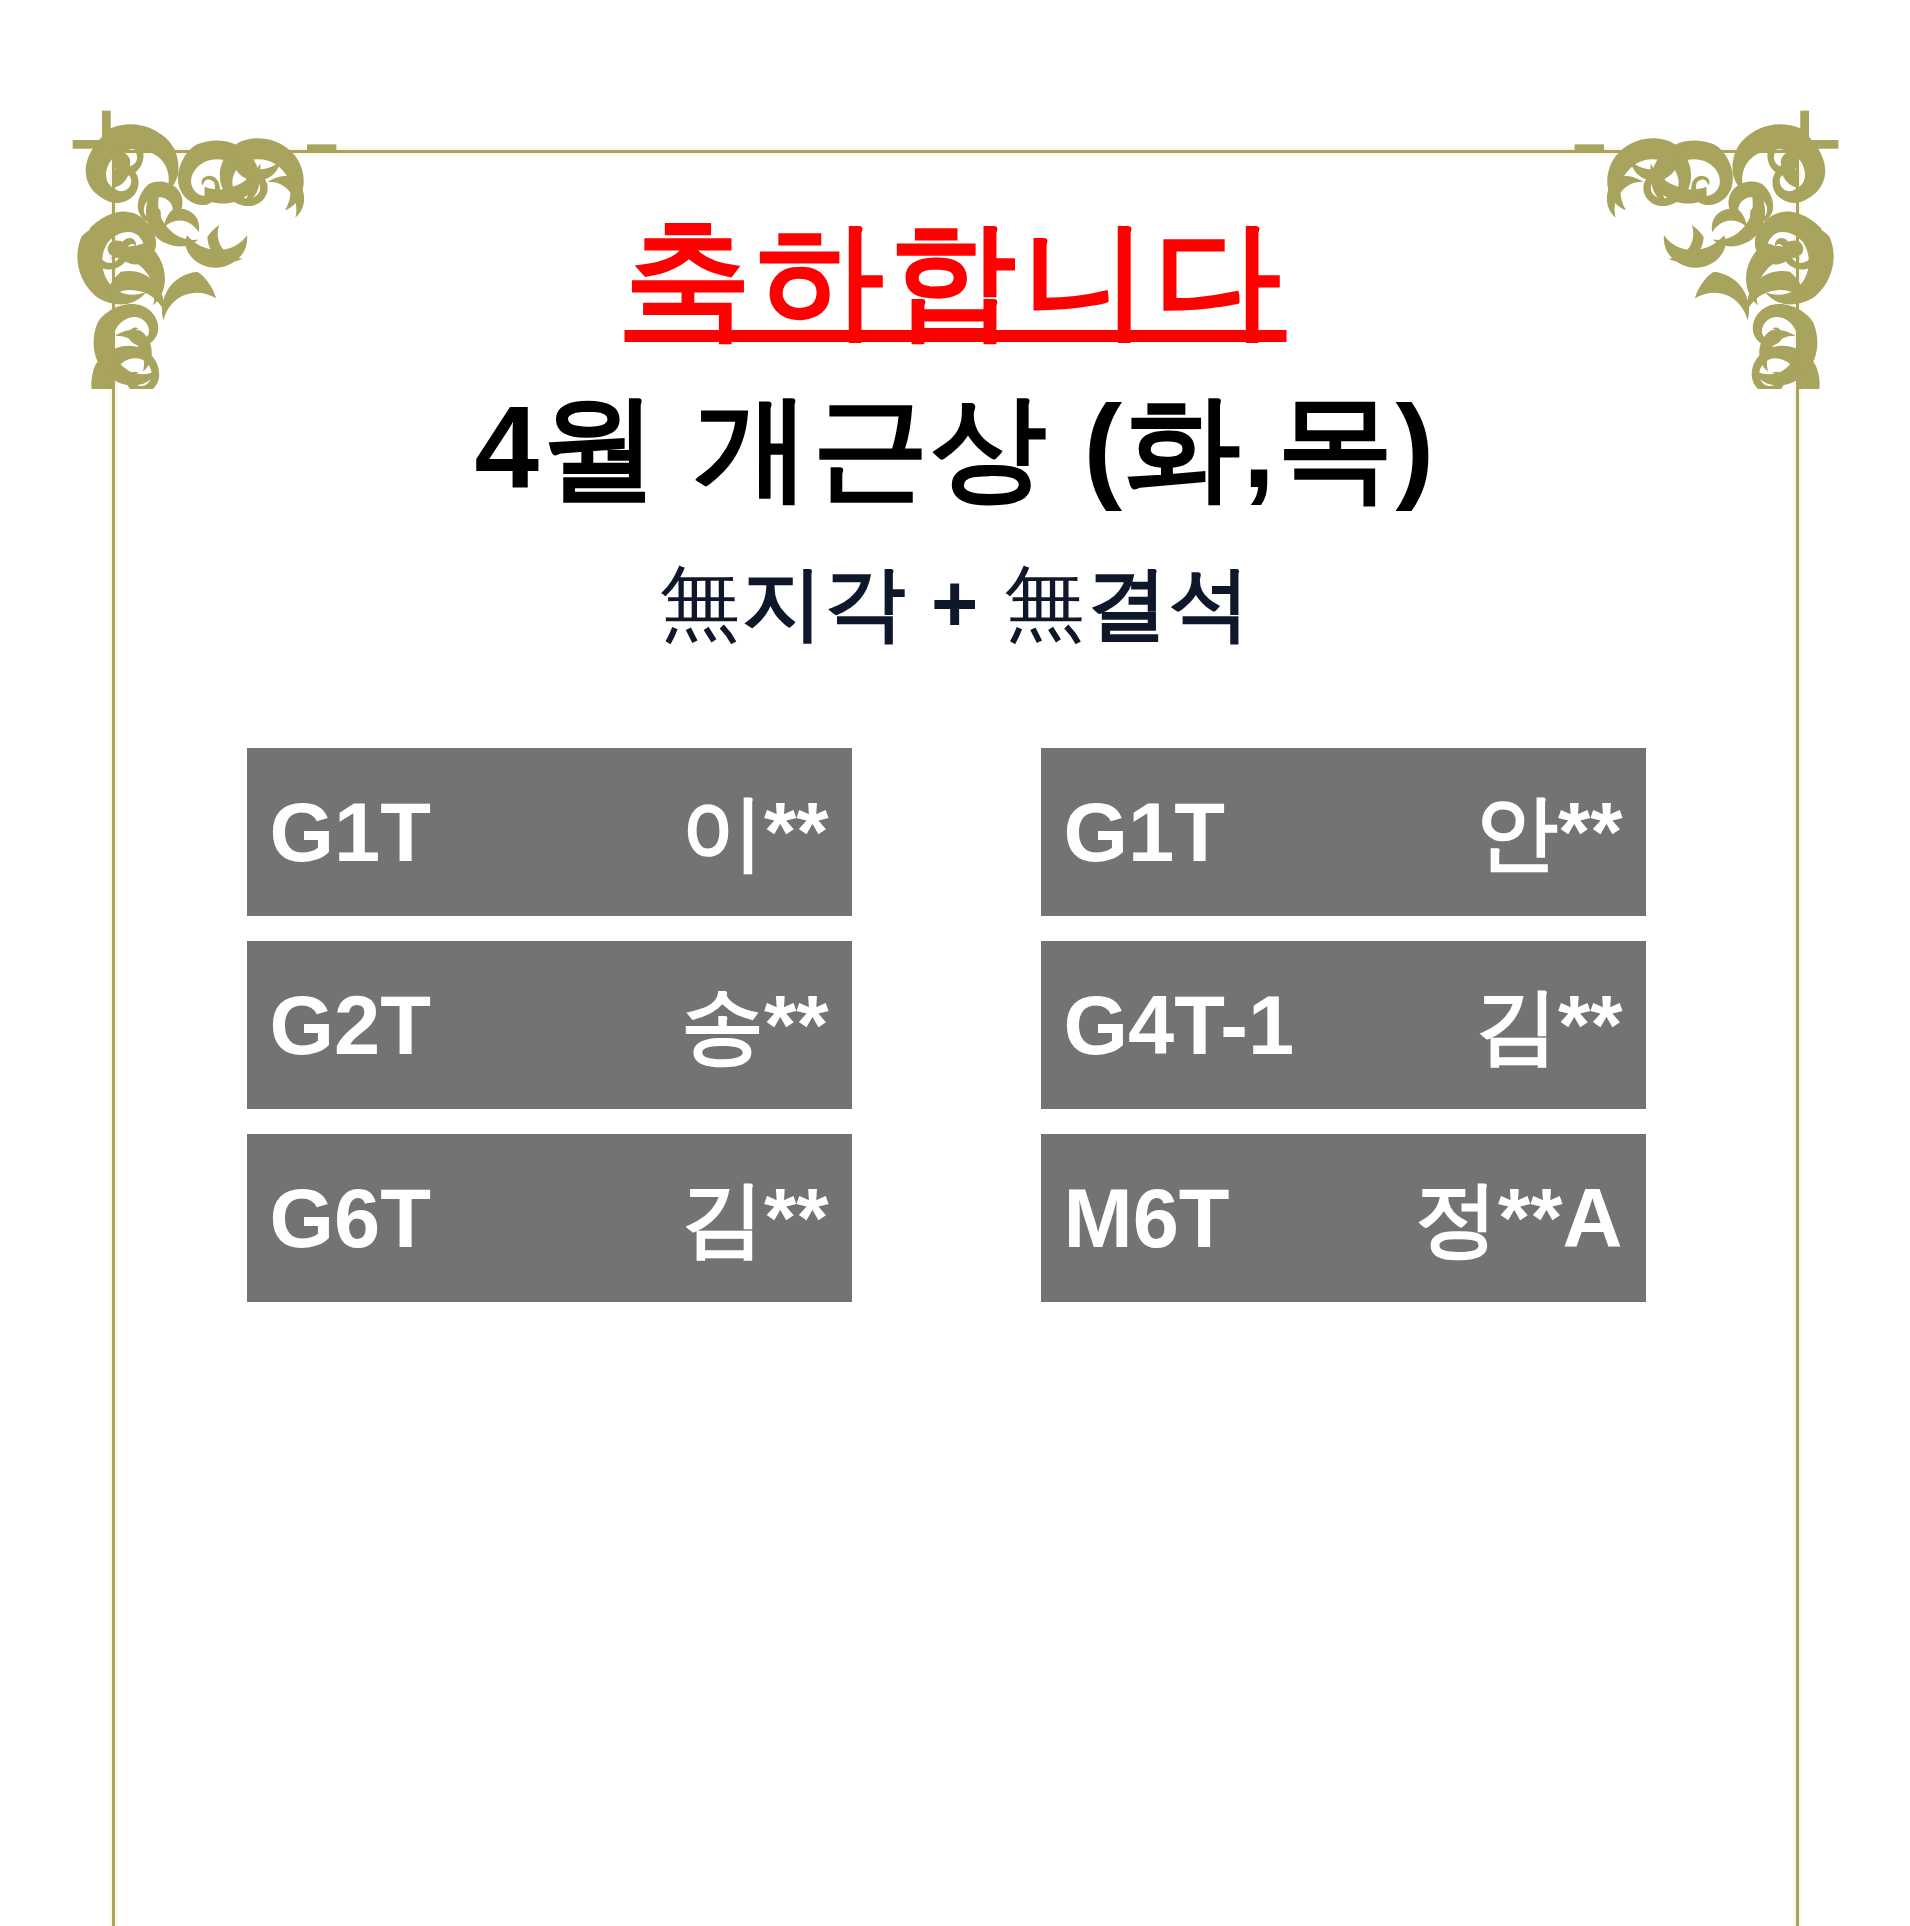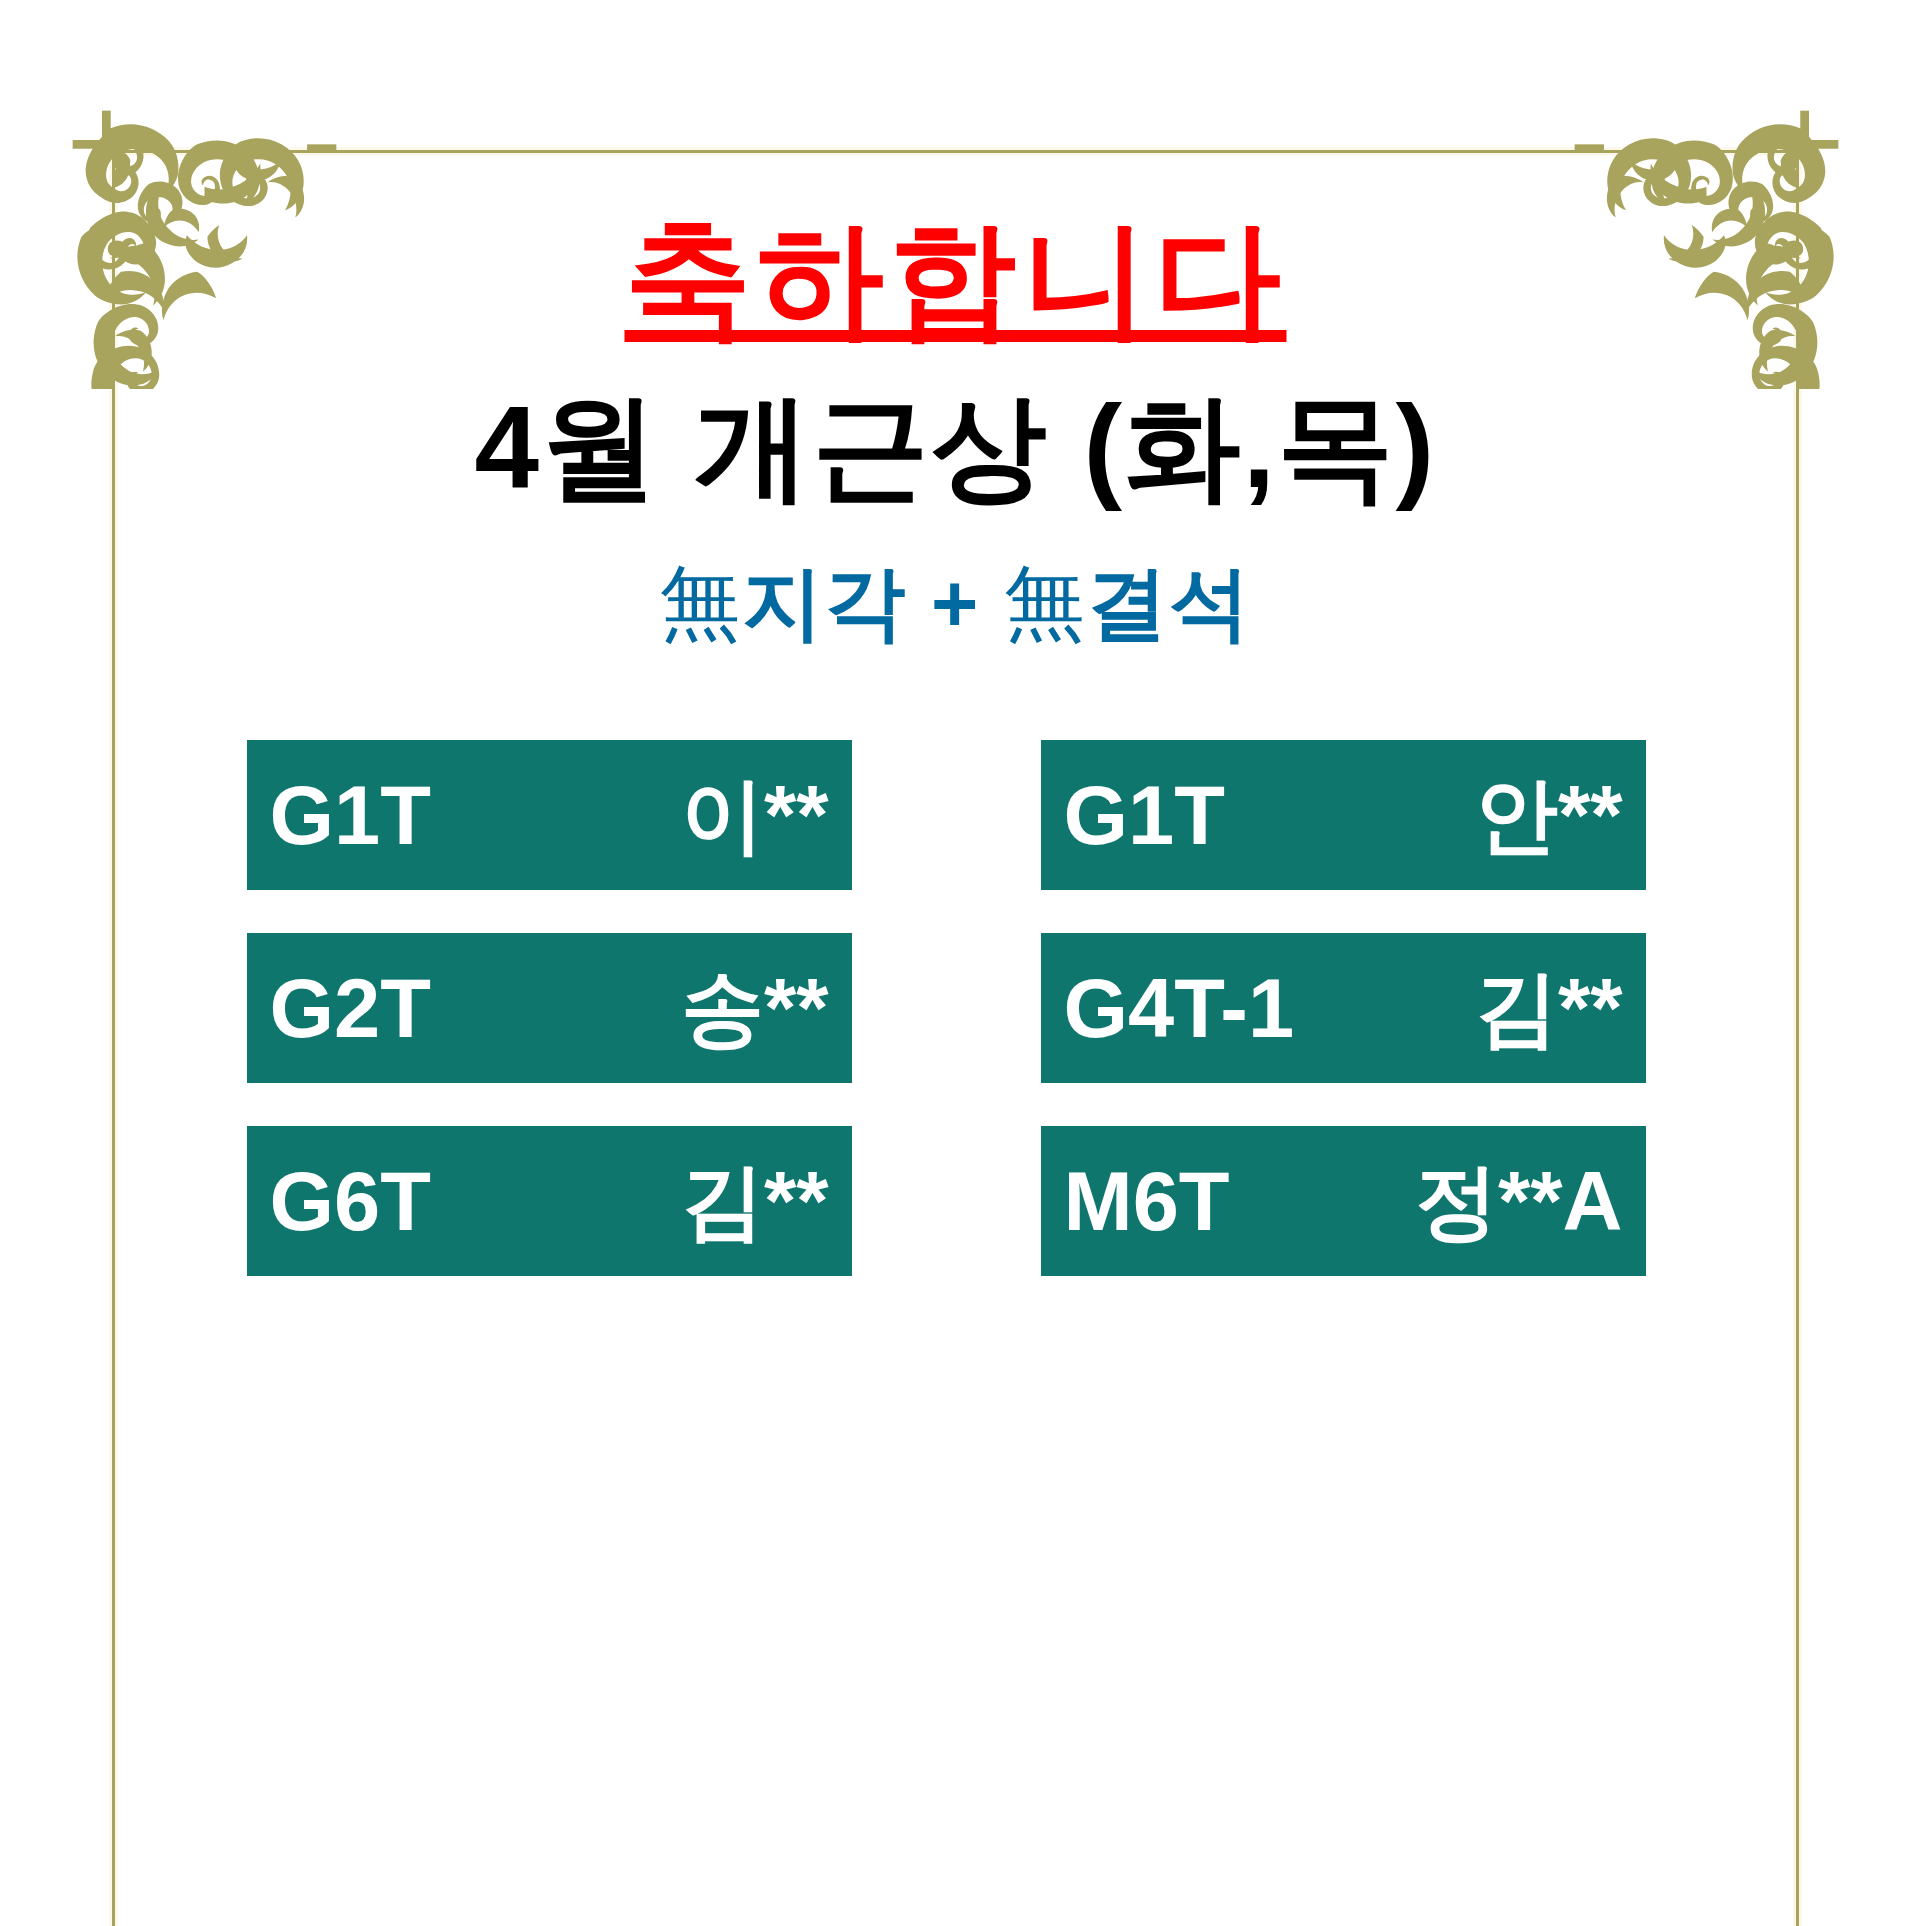--- a/index.html
+++ b/index.html
@@ -39,43 +39,44 @@
   }
   #title-award{
     margin-top:46px;
     font-size:116px;line-height:1.0;font-weight:bold;
     color:#000000;letter-spacing:2.3px;
     white-space:nowrap;
   }
   #subtitle-perfect{
     margin-top:58px;
     font-size:81px;line-height:1.0;font-weight:bold;
-    color:#0369a1;letter-spacing:1.5px;
+    color:#0f172a;letter-spacing:1.5px;
     white-space:nowrap;
   }
   .kanji-mu{font-family:"DejaVu Sans",sans-serif;font-weight:normal;}
 
   
   #award-grid{
     margin-top:96px;
     width:1418px;
     display:grid;
     grid-template-columns:605px 605px;
     column-gap:189px;
     row-gap:0px;
   }
   .award-cell{height:193px;display:flex;align-items:flex-start;}
   .award-cell.empty{background:transparent;}
   .award-box{
-    width:605px;height:150px;
-    background:#0f766e;
+    width:605px;height:168px;
+    background:#737373;
     display:flex;align-items:center;
     padding:0 23px;
     box-sizing:border-box;
     color:#ffffff;
+    margin-top:8px;
   }
   .award-class{
     font-size:83px;font-weight:bold;line-height:1;
     letter-spacing:0px;white-space:nowrap;
   }
   .award-name{
     margin-left:auto;
     font-size:83px;font-weight:bold;line-height:1;
     letter-spacing:0px;white-space:nowrap;
   }

